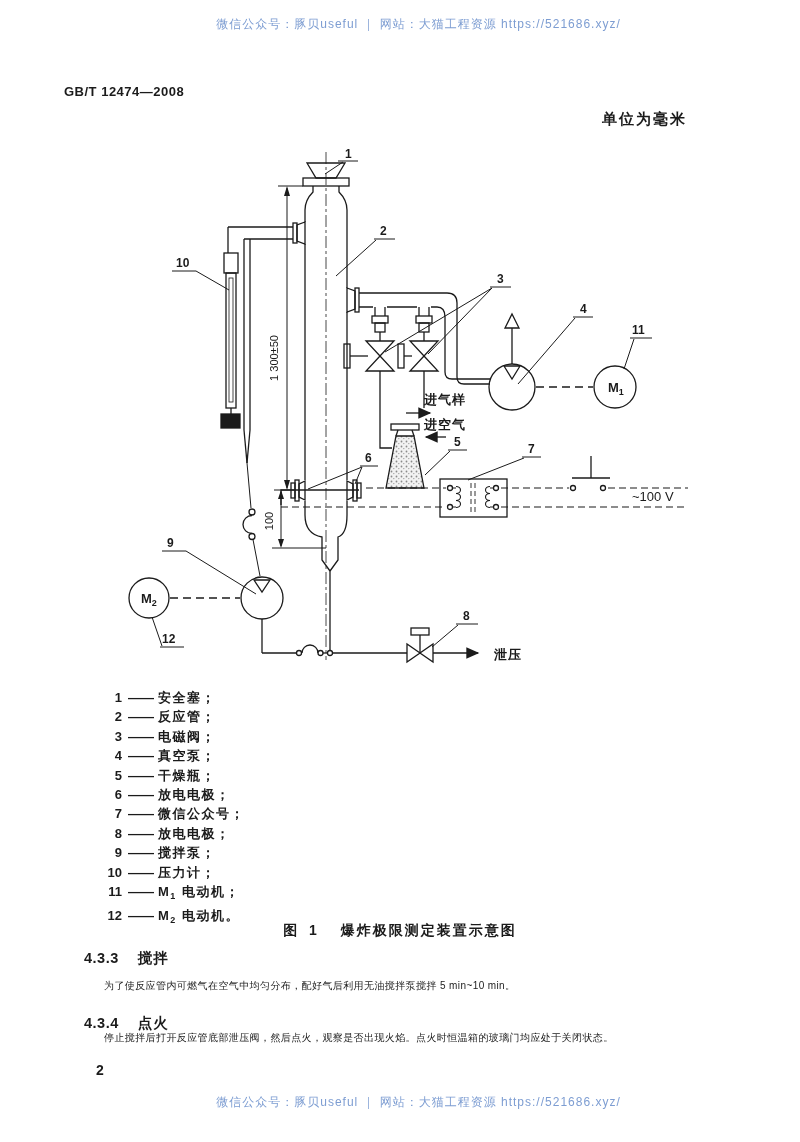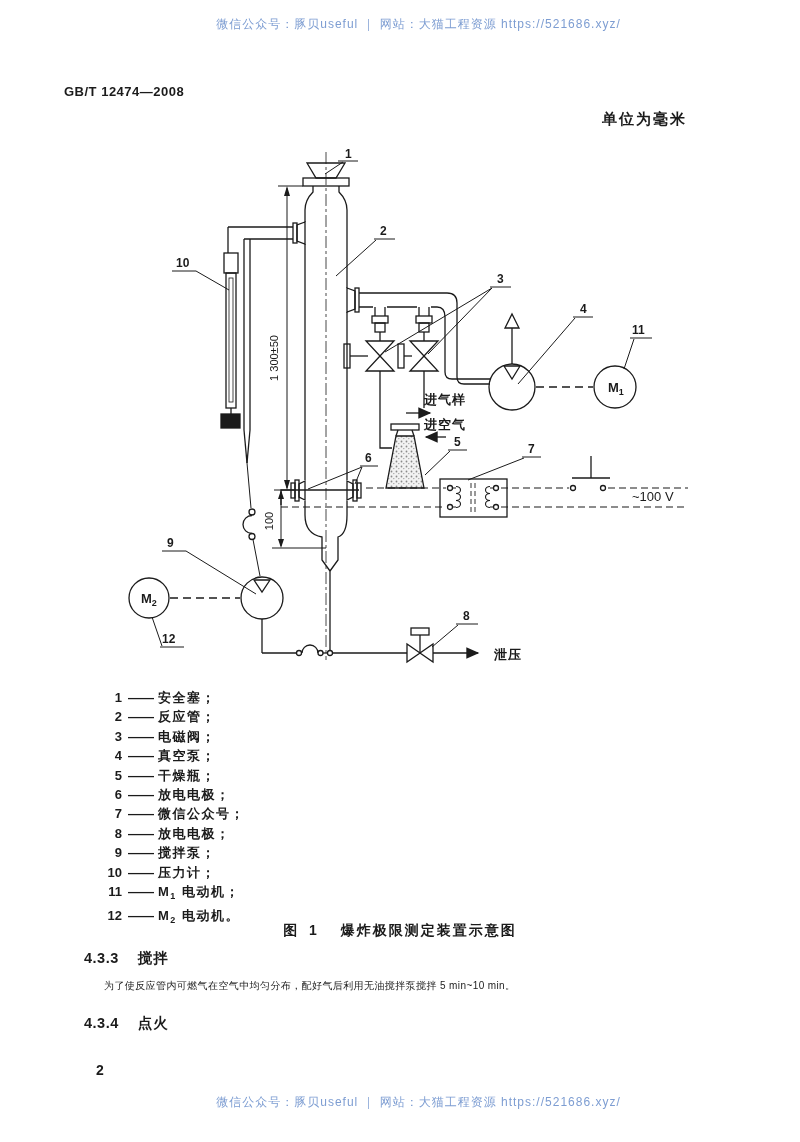--- a/index.html
+++ b/index.html
@@ -340,17 +340,18 @@
   <div class="sec-head h433">
     <span class="sec-num">4.3.3</span>
     <span>搅拌</span>
   </div>
   <div class="sec-body b433">为了使反应管内可燃气在空气中均匀分布，配好气后利用无油搅拌泵搅拌 5 min~10 min。</div>
 
   <div class="sec-head h434">
     <span class="sec-num">4.3.4</span>
     <span>点火</span>
   </div>
+  <div class="sec-body b434">停止搅拌后打开反应管底部泄压阀，然后点火，观察是否出现火焰。点火时恒温箱的玻璃门均应处于关闭状态。</div>
 
   <div class="page-number">2</div>
 
   <div class="watermark wm-bottom">微信公众号：豚贝useful ｜ 网站：大猫工程资源 https://521686.xyz/</div>
 </div>
 
 </body></html>

